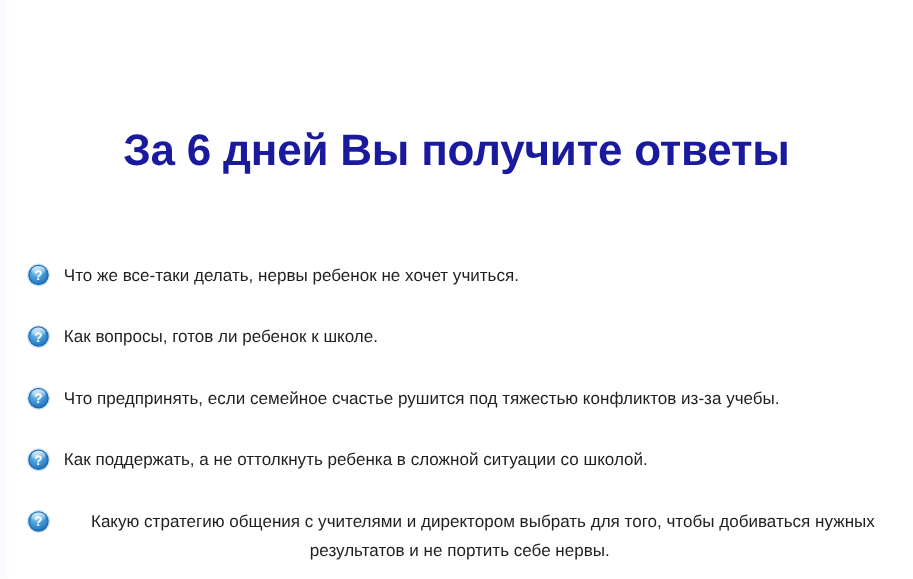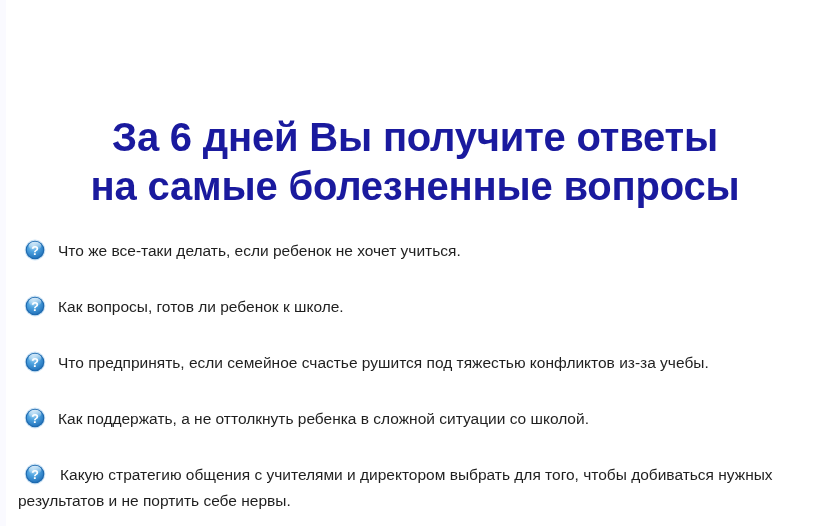--- a/index.html
+++ b/index.html
@@ -85,32 +85,32 @@
     line-height: 26px;
     padding-left: 40px;
     text-indent: 0;
   }
 
   
   .qa-item.wrap .qa-text {
     padding-left: 0;
     text-indent: 42px;
     width: 800px;
+    text-align: center;
   }
 </style>
 </head>
 <body>
 
 <div class="edge-strip"></div>
 
 <div class="page">
 
   <h1 class="headline">
     <span class="hl-line">За 6 дней Вы получите ответы</span>
-    <span class="hl-line">на самые болезненные вопросы</span>
   </h1>
 
   <ul class="qa-list" style="list-style:none;margin:0;padding:0;">
 
     <li class="qa-item">
       <span class="qa-icon">
         <svg width="22" height="22" viewBox="0 0 22 22" xmlns="http://www.w3.org/2000/svg">
           <defs>
             <radialGradient id="orbA" cx="40%" cy="28%" r="78%">
               <stop offset="0%" stop-color="#9fd2f2"></stop>
@@ -122,21 +122,21 @@
               <stop offset="100%" stop-color="#ffffff" stop-opacity="0"></stop>
             </linearGradient>
           </defs>
           <circle cx="11" cy="11" r="10.4" fill="#cfe4f5"></circle>
           <circle cx="11" cy="11" r="9.3" fill="#1d69ae"></circle>
           <circle cx="11" cy="11" r="8.2" fill="url(#orbA)"></circle>
           <ellipse cx="11" cy="7" rx="6.4" ry="4.2" fill="url(#glossA)"></ellipse>
           <text x="11" y="15.6" font-family="Liberation Sans, sans-serif" font-size="12.5" font-weight="bold" fill="#ffffff" text-anchor="middle">?</text>
         </svg>
       </span>
-      <span class="qa-text">Что же все-таки делать, если ребенок не хочет учиться.</span>
+      <span class="qa-text">Что же все-таки делать, нервы ребенок не хочет учиться.</span>
     </li>
 
     <li class="qa-item">
       <span class="qa-icon">
         <svg width="22" height="22" viewBox="0 0 22 22" xmlns="http://www.w3.org/2000/svg">
           <circle cx="11" cy="11" r="10.4" fill="#cfe4f5"></circle>
           <circle cx="11" cy="11" r="9.3" fill="#1d69ae"></circle>
           <circle cx="11" cy="11" r="8.2" fill="url(#orbA)"></circle>
           <ellipse cx="11" cy="7" rx="6.4" ry="4.2" fill="url(#glossA)"></ellipse>
           <text x="11" y="15.6" font-family="Liberation Sans, sans-serif" font-size="12.5" font-weight="bold" fill="#ffffff" text-anchor="middle">?</text>

